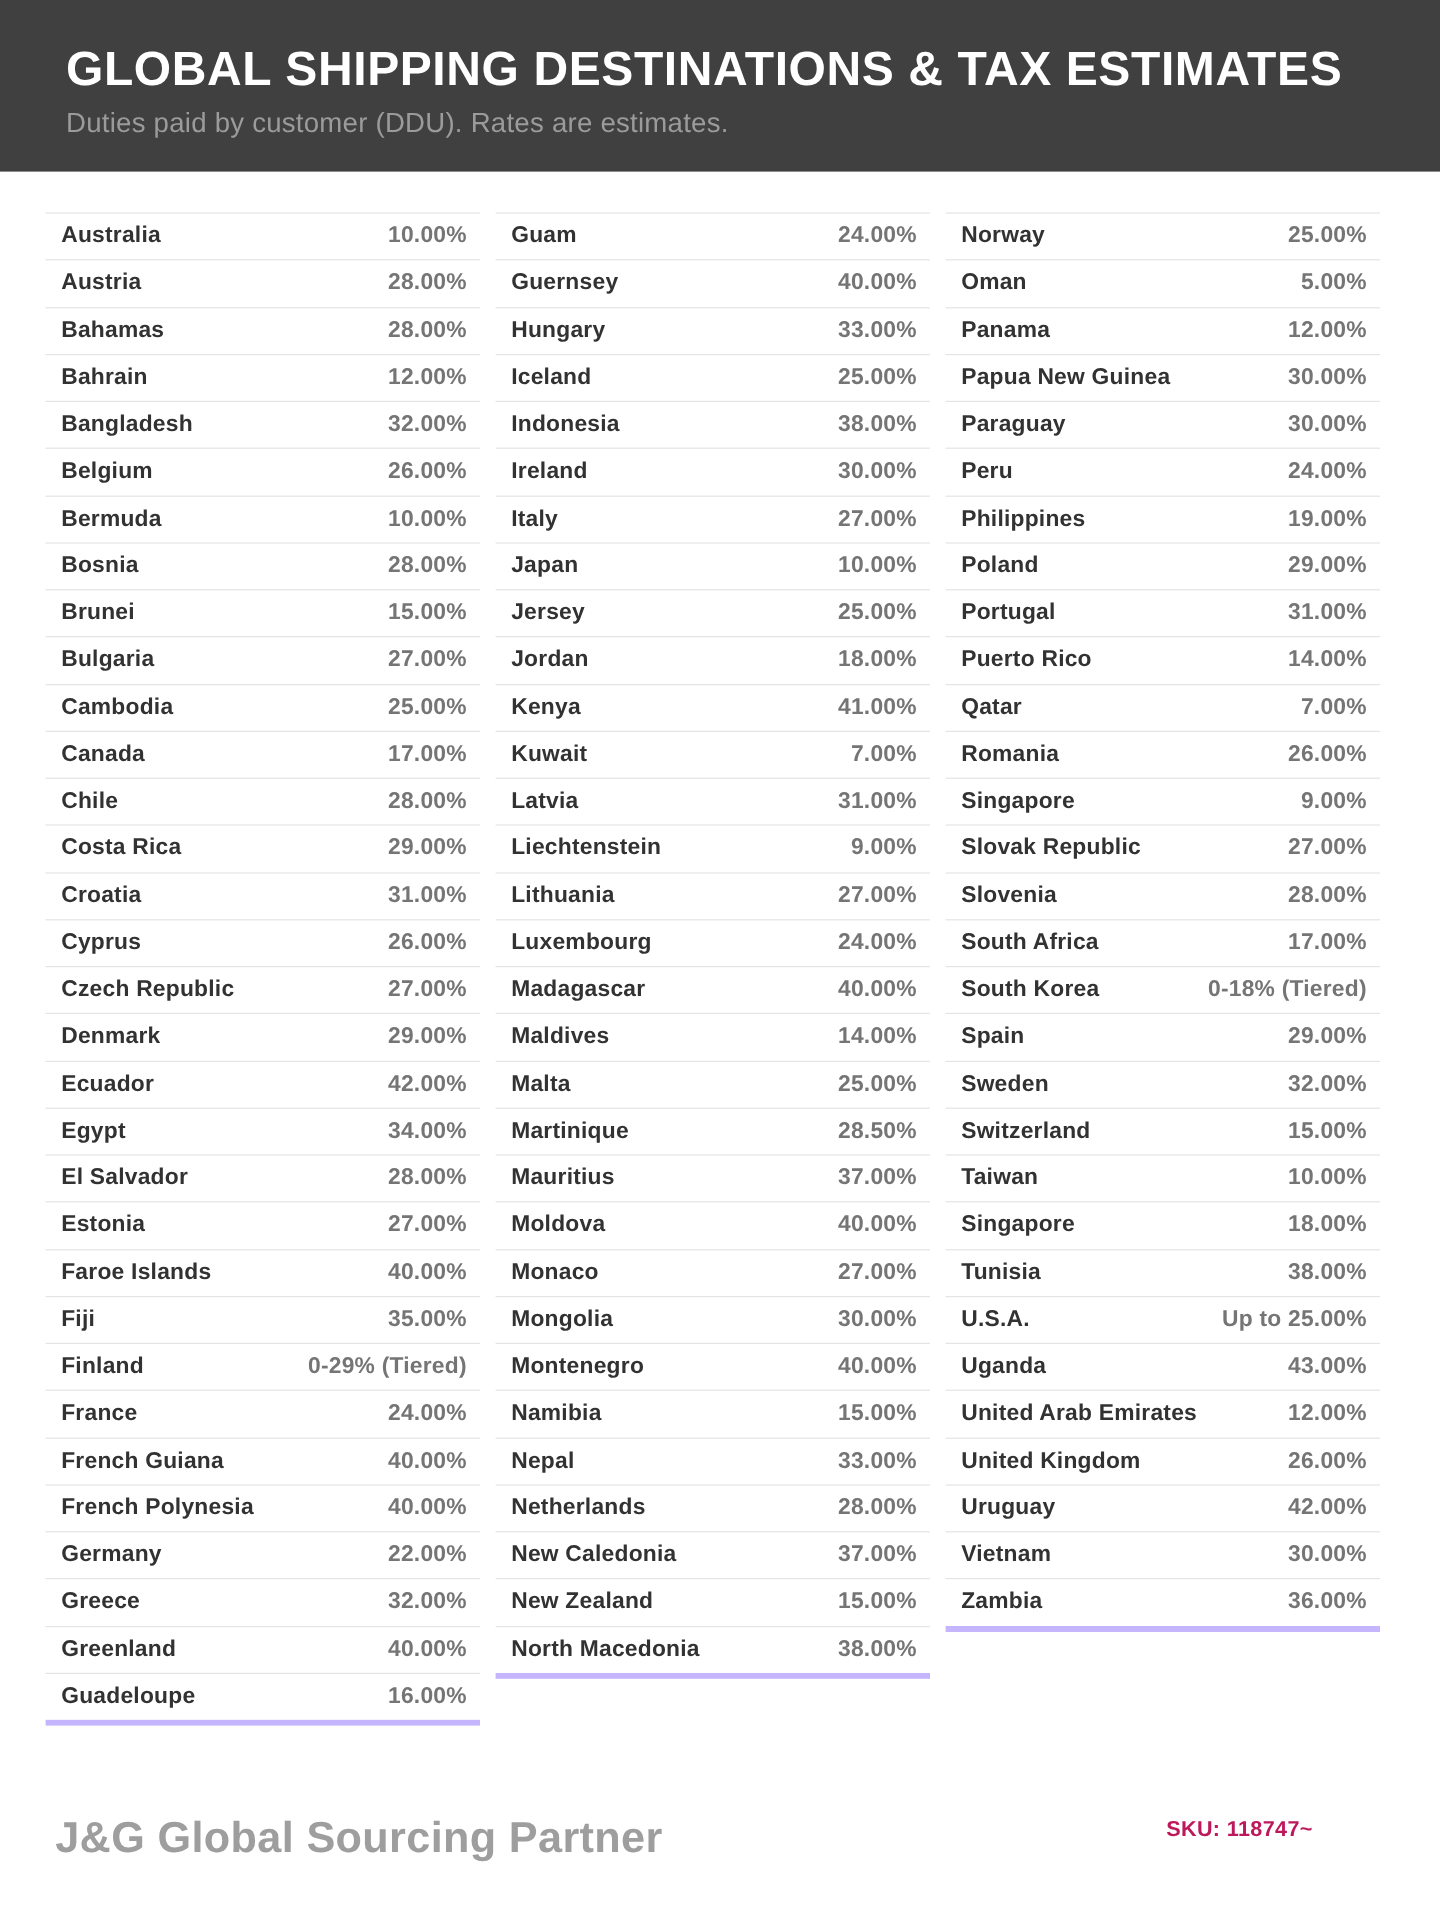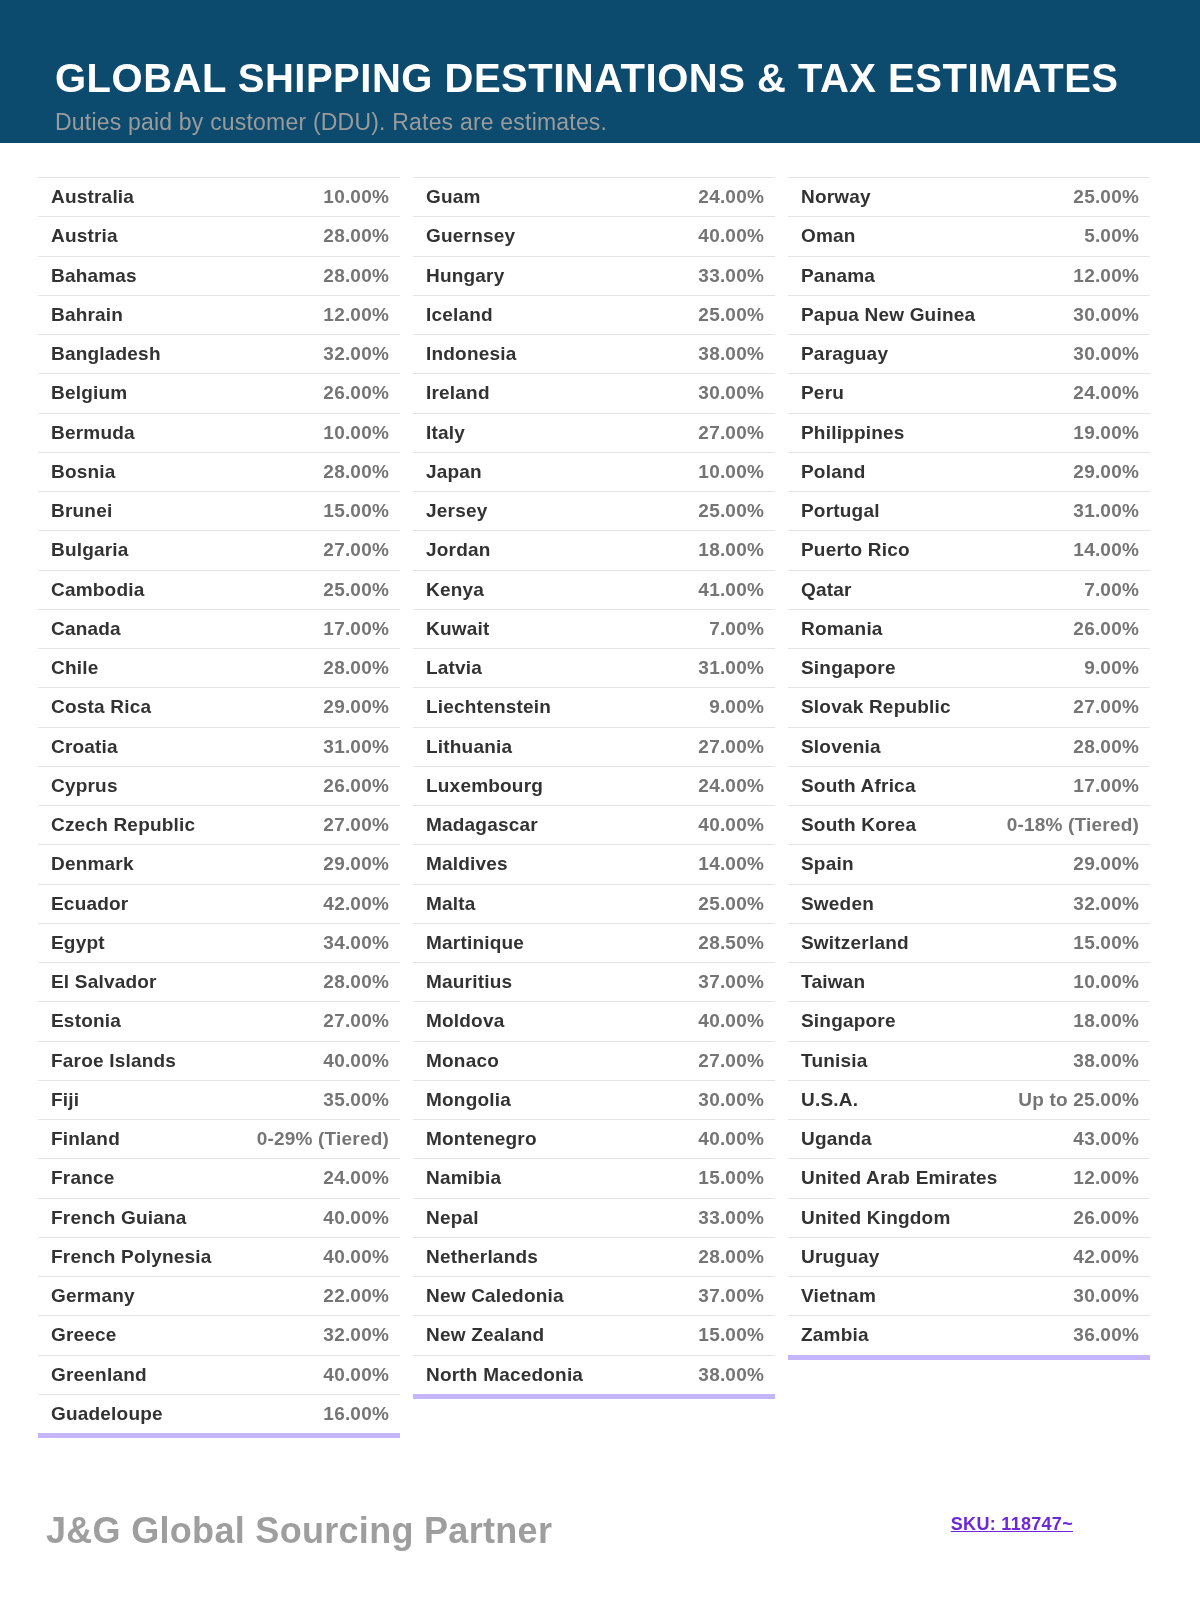--- a/index.html
+++ b/index.html
@@ -13,23 +13,23 @@
     height: 1600px;
     position: relative;
     overflow: hidden;
   }
   
   .header {
     position: absolute;
     top: 0; left: 0;
     width: 1200px;
     height: 143px;
-    background: #0c4a6e;
+    background: #404040;
     box-sizing: border-box;
-    padding: 56px 0 0 55px;
+    padding: 36px 0 0 55px;
   }
   .header .title {
     color: #ffffff;
     font-size: 40px;
     font-weight: 700;
     letter-spacing: 0.5px;
     line-height: 1.1;
     white-space: nowrap;
   }
   .header .subtitle {
@@ -83,27 +83,26 @@
     position: absolute;
     left: 46px;
     top: 1510px;
     color: #9e9e9e;
     font-size: 36px;
     font-weight: 700;
     letter-spacing: 0.3px;
   }
   .footer-sku {
     position: absolute;
-    right: 127px;
+    right: 106px;
     top: 1514px;
-    color: #6d28d9;
+    color: #be185d;
     font-size: 18px;
     font-weight: 700;
     letter-spacing: 0.3px;
-    text-decoration: underline;
   }
 </style>
 </head>
 <body>
 
 <div class="header">
   <div class="title">GLOBAL SHIPPING DESTINATIONS &amp; TAX ESTIMATES</div>
   <div class="subtitle">Duties paid by customer (DDU). Rates are estimates.</div>
 </div>
 

